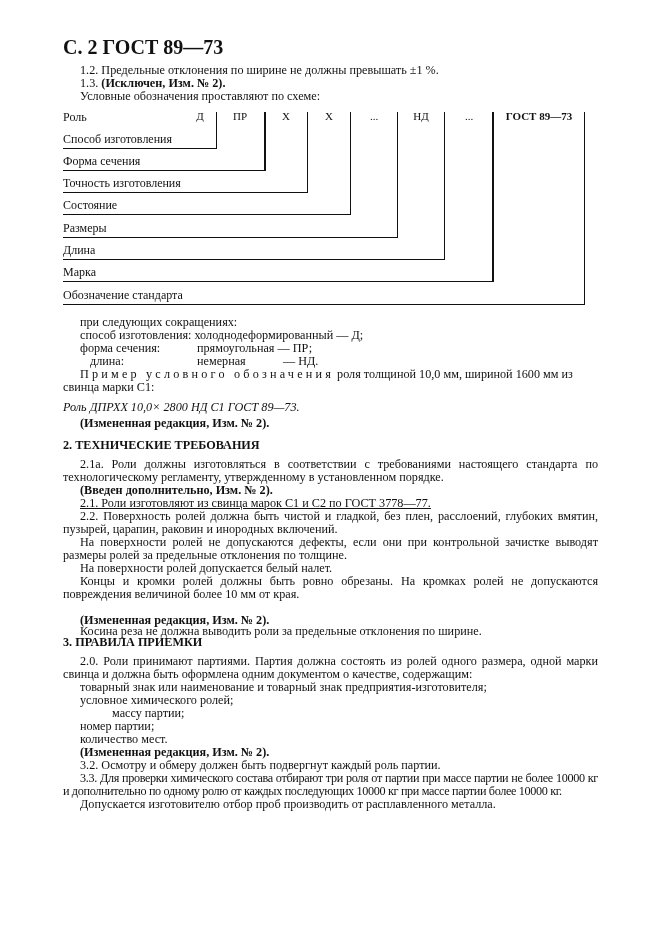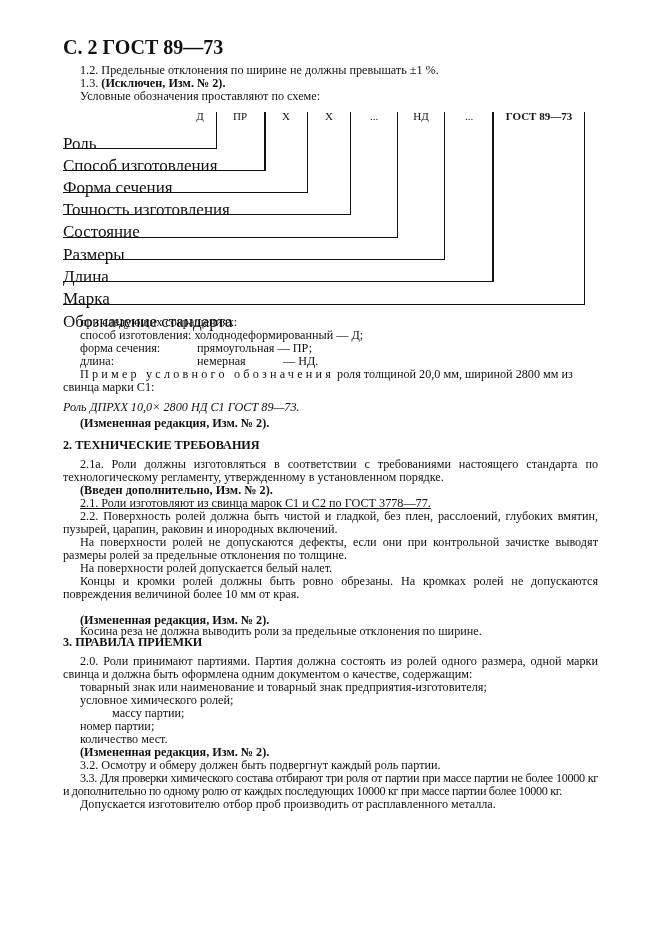--- a/index.html
+++ b/index.html
@@ -12,21 +12,21 @@
     .hdr { left: 63px; top: 36px; font-size: 20px; font-weight: bold; }
     .p { font-size: 12.2px; line-height: 12.6px; }
     .b { font-weight: bold; }
     .center { left: 63px; width: 535px; text-align: left; }
     .just { left: 63px; width: 535px; white-space: normal; text-align: justify; text-align-last: left; text-indent: 17px; }
     .ind { left: 80px; }
     .spaced { letter-spacing: 3.2px; }
 
     
     .scheme { position: absolute; left: 0; top: 0; width: 661px; height: 320px; }
-    .sch-lbl { position: absolute; font-size: 17px; white-space: nowrap; margin-top: 24px; }
+    .sch-lbl { position: absolute; font-size: 12px; white-space: nowrap; }
     .hline { position: absolute; left: 63px; height: 1px; background: #111; }
     .vline { position: absolute; width: 1px; background: #111; }
     .vline.thick { width: 2px; }
     .code { position: absolute; top: 110px; font-size: 11px; text-align: center; white-space: nowrap; }
   </style>
 </head>
 <body>
 
 <div class="abs hdr">С. 2 ГОСТ 89—73</div>
 
@@ -86,31 +86,31 @@
     <span>холоднодеформированный</span>
     <span>— Д;</span>
   </div>
   <div class="abs p ind" style="top:342px;">
     <span>форма сечения:</span>
   </div>
   <div class="abs p" style="left:197px; top:342px;">
     <span>прямоугольная</span>
     <span>— ПР;</span>
   </div>
-  <div class="abs p ind" style="top:355px;">
+  <div class="abs p ind" style="top:355px;margin-left:10px;">
     <span>длина:</span>
   </div>
   <div class="abs p" style="left:197px; top:355px;">немерная</div>
   <div class="abs p" style="left:283px; top:355px;">— НД.</div>
 </div>
 
 <div>
   <div class="abs p ind" style="top:368px;">
     <span class="spaced">Пример условного обозначения</span>
-    <span>роля толщиной 20,0 мм, шириной 2800 мм из</span>
+    <span>роля толщиной 10,0 мм, шириной 1600 мм из</span>
   </div>
   <div class="abs p" style="left:63px; top:381px;">свинца марки С1:</div>
   <div class="abs p center" style="top:401px; font-style:italic;">Роль ДПРХХ 10,0× 2800 НД С1 ГОСТ 89—73.</div>
   <div class="abs p ind b" style="top:417px;">(Измененная редакция, Изм. № 2).</div>
 </div>
 
 <div>
   <div class="abs p center b" style="top:439px;">2.  ТЕХНИЧЕСКИЕ ТРЕБОВАНИЯ</div>
   <div class="abs p just" style="top:458px;">2.1а. Роли должны изготовляться в соответствии с требованиями настоящего стандарта по технологическому регламенту, утвержденному в установленном порядке.</div>
   <div class="abs p ind b" style="top:484px;">(Введен дополнительно, Изм. № 2).</div>

